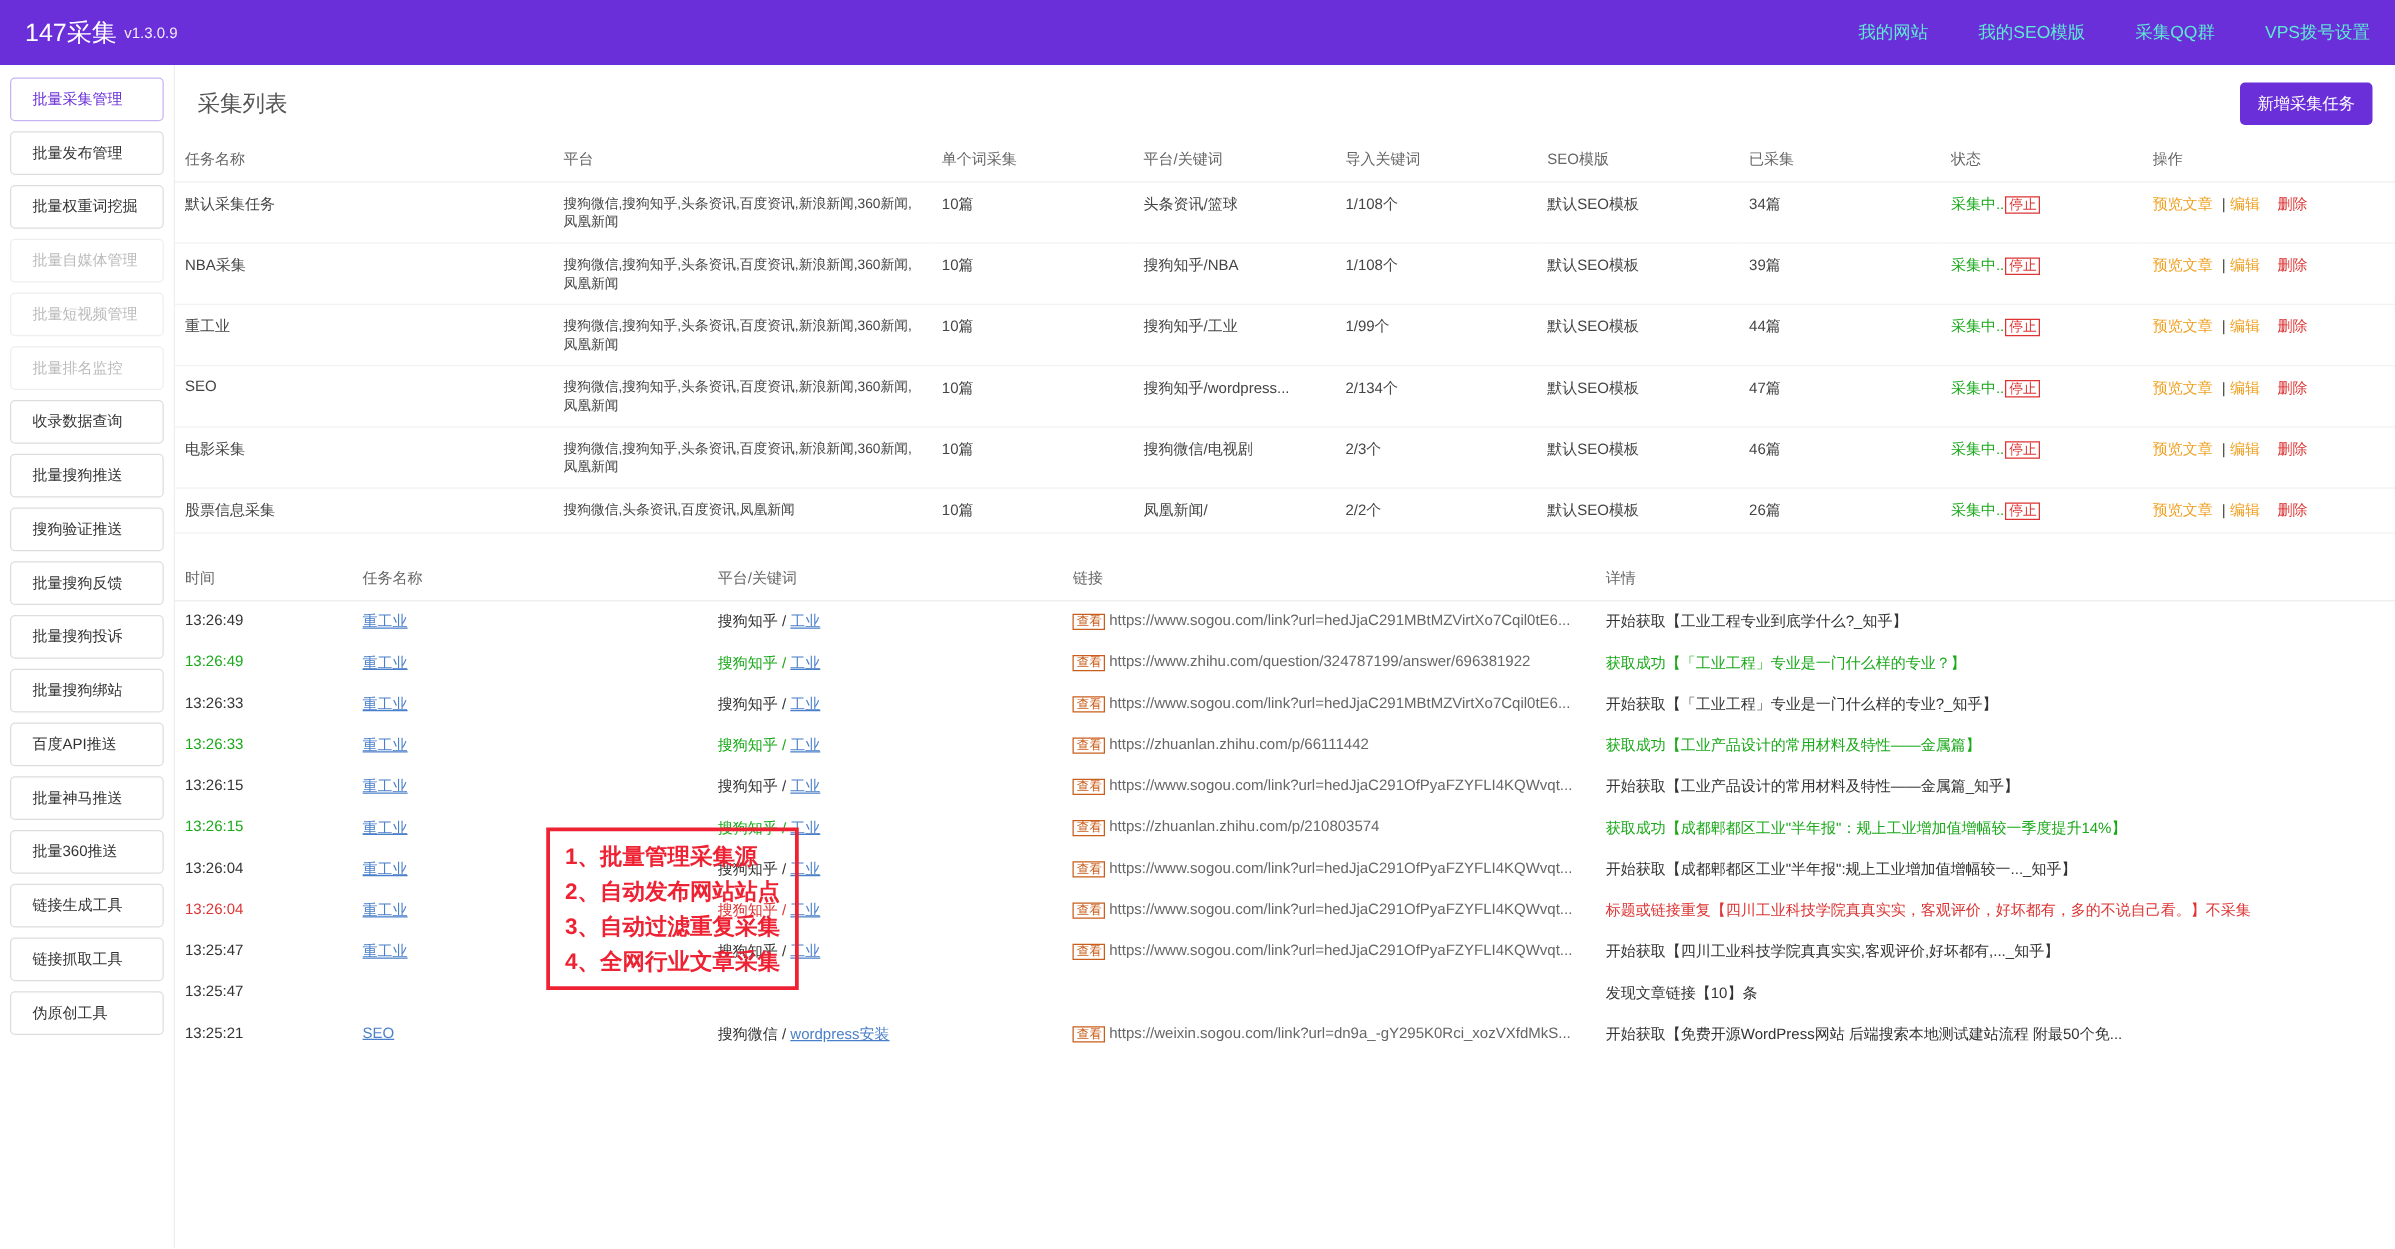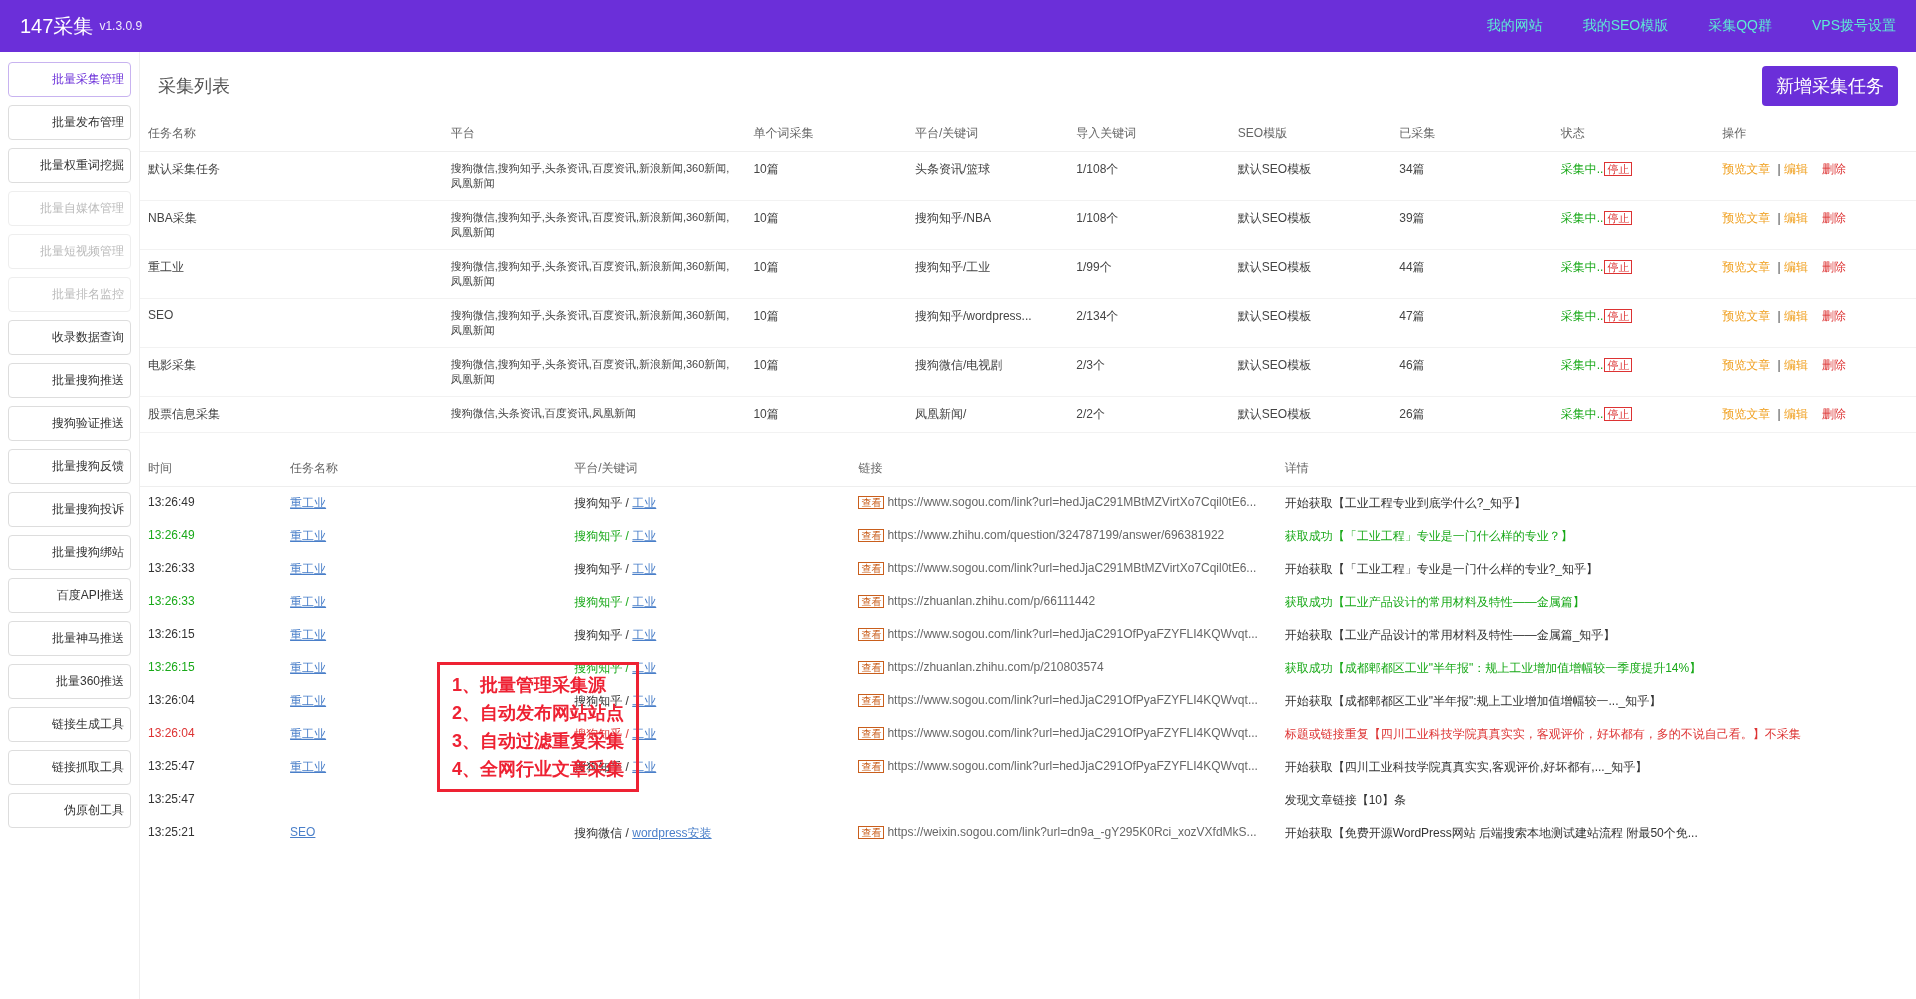--- a/index.html
+++ b/index.html
@@ -4,27 +4,27 @@
 <style>
 *{box-sizing:border-box;margin:0;padding:0}
 body{font-family:"Microsoft YaHei",Arial,sans-serif;font-size:12px;background:#fff;color:#333}
 .topbar{background:#6b2fd9;height:52px;display:flex;align-items:center;padding:0 20px;color:#fff}
 .logo{font-size:20px;font-weight:500}
 .version{font-size:12px;margin-left:6px;opacity:.9}
 .topnav{margin-left:auto;display:flex;gap:40px}
 .topnav a{color:#5eead4;text-decoration:none;font-size:14px;cursor:pointer}
 .main{display:flex;height:calc(100vh - 52px)}
 .sidebar{width:140px;background:#fff;padding:10px 8px;display:flex;flex-direction:column;gap:8px;border-right:1px solid #eee;overflow-y:auto}
-.side-btn{border:1px solid #ddd;border-radius:4px;padding:8px 6px;text-align:right;font-size:12px;cursor:pointer;background:#fff}
+.side-btn{border:1px solid #ddd;border-radius:4px;padding:8px 17px;text-align:left;font-size:12px;cursor:pointer;background:#fff}
 .side-btn.active{color:#6b2fd9;border-color:#c8b3f0}
 .side-btn.disabled{color:#bbb;border-color:#eee}
 .content{flex:1;overflow:auto;background:#fff;padding:0}
 .page-hdr{display:flex;align-items:center;padding:14px 18px 10px}
 .page-title{font-size:18px;color:#555}
-.new-btn{margin-left:auto;background:#6b2fd9;color:#fff;border:none;border-radius:4px;padding:8px 14px;font-size:18px;cursor:pointer}
+.new-btn{margin-left:auto;background:#6b2fd9;color:#fff;border:none;border-radius:4px;padding:8px 14px;font-size:13px;cursor:pointer}
 table{width:100%;border-collapse:collapse;table-layout:fixed}
 th,td{padding:9px 8px;text-align:left;font-size:12px;vertical-align:top}
 th{color:#666;font-weight:400;border-bottom:1px solid #eee}
 .task-table td{border-bottom:1px solid #f2f2f2;color:#444}
 .platform-cell{color:#666;font-size:11px;max-width:200px}
 .status-green{color:#19a919}
 .stop-box{border:1px solid #d33;color:#d33;padding:0 2px;margin-left:1px;font-size:11px}
 .action a{text-decoration:none;margin-right:4px}
 .orange{color:#f0a020}
 .red{color:#d33}

